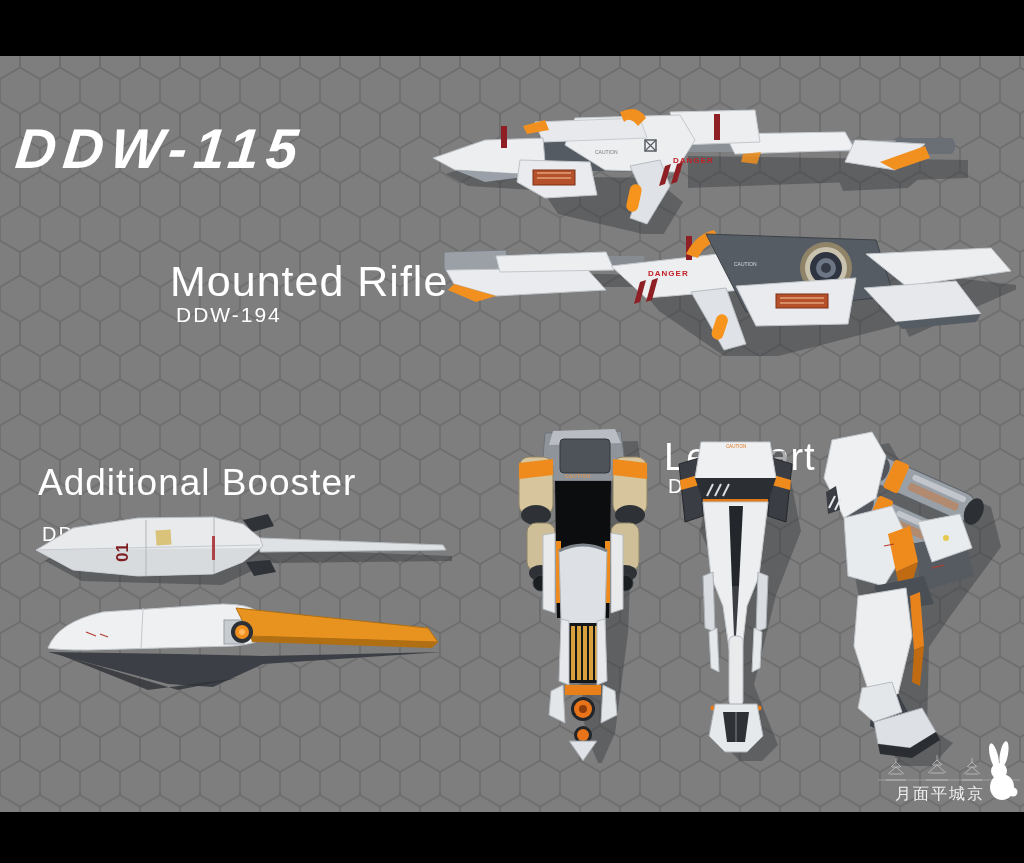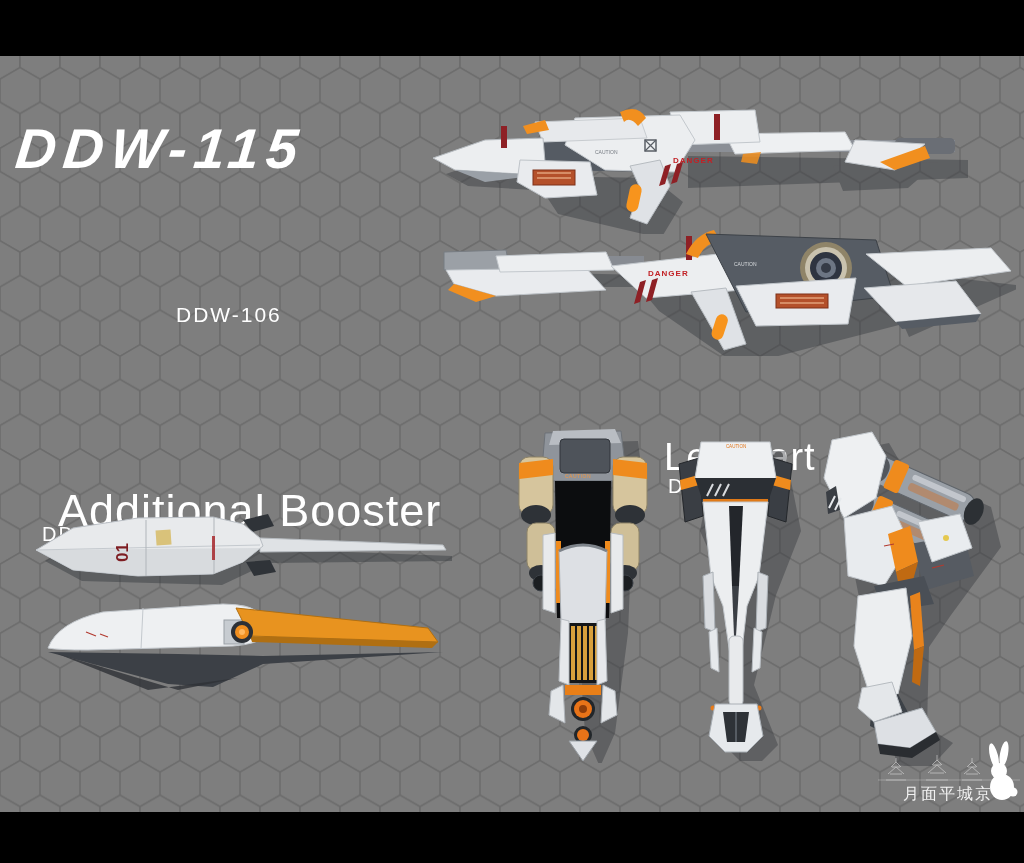--- a/index.html
+++ b/index.html
@@ -12,26 +12,26 @@
   .abs{position:absolute;}
   .title{left:16px;top:60px;font-size:56px;font-weight:800;font-style:italic;
          color:#fff;letter-spacing:7px;transform:skewX(-6deg);transform-origin:left;}
   .subtitle{left:22px;top:120px;font-size:25px;font-weight:700;color:#fff;letter-spacing:8px;}
   .part-label{color:#fff;font-weight:400;letter-spacing:1px;line-height:1;}
   .part-code{color:#fff;font-weight:400;letter-spacing:2px;line-height:1;}
   .rifle-label{left:170px;top:204px;font-size:43px;}
   .rifle-code{left:176px;top:248px;font-size:21px;}
   .leg-label{left:664px;top:382px;font-size:38px;}
   .leg-code{left:668px;top:420px;font-size:20px;}
-  .booster-label{left:38px;top:432px;font-size:45px;margin-left:20px;}
+  .booster-label{left:38px;top:408px;font-size:37px;}
   .booster-code{left:42px;top:468px;font-size:20px;}
   .view-label{top:766px;width:190px;text-align:center;color:#fff;font-size:30px;letter-spacing:1px;}
   .view-rear{left:467px;}
   .view-front{left:716px;}
-  .wm-text{left:16px;top:50px;width:108px;text-align:center;color:#f2f2f2;font-size:16px;
+  .wm-text{left:8px;top:50px;width:108px;text-align:center;color:#f2f2f2;font-size:16px;
            letter-spacing:2px;font-family:"Liberation Serif",serif;}
   svg text{font-family:"Liberation Sans",sans-serif;}
 </style>
 </head>
 <body>
 
 <div class="frame">
   <div class="bar top"></div>
 
   <div class="stage">
@@ -46,21 +46,22 @@
           <use href="#hx" x="20" y="34.65"></use>
           <use href="#hx" x="0" y="69.3"></use>
             <use href="#hx" x="40" y="69.3"></use>
         </pattern>
       </defs>
       <rect width="1024" height="756" fill="url(#hexpat)"></rect>
     </svg>
 
     <div class="abs title">DDW-115</div>
 
-    <div class="abs part-code rifle-code">DDW-106</div>
+    <div class="abs part-label rifle-label">Mounted Rifle</div>
+    <div class="abs part-code rifle-code">DDW-194</div>
 
     <div class="abs part-label leg-label">Leg Part</div>
     <div class="abs part-code leg-code">DDW-115</div>
 
     <div class="abs part-label booster-label">Additional Booster</div>
     <div class="abs part-code booster-code">DDD-105</div>
 
     <div class="abs view-label view-rear">Rear View</div>
     <div class="abs view-label view-front">Front View</div>
 

